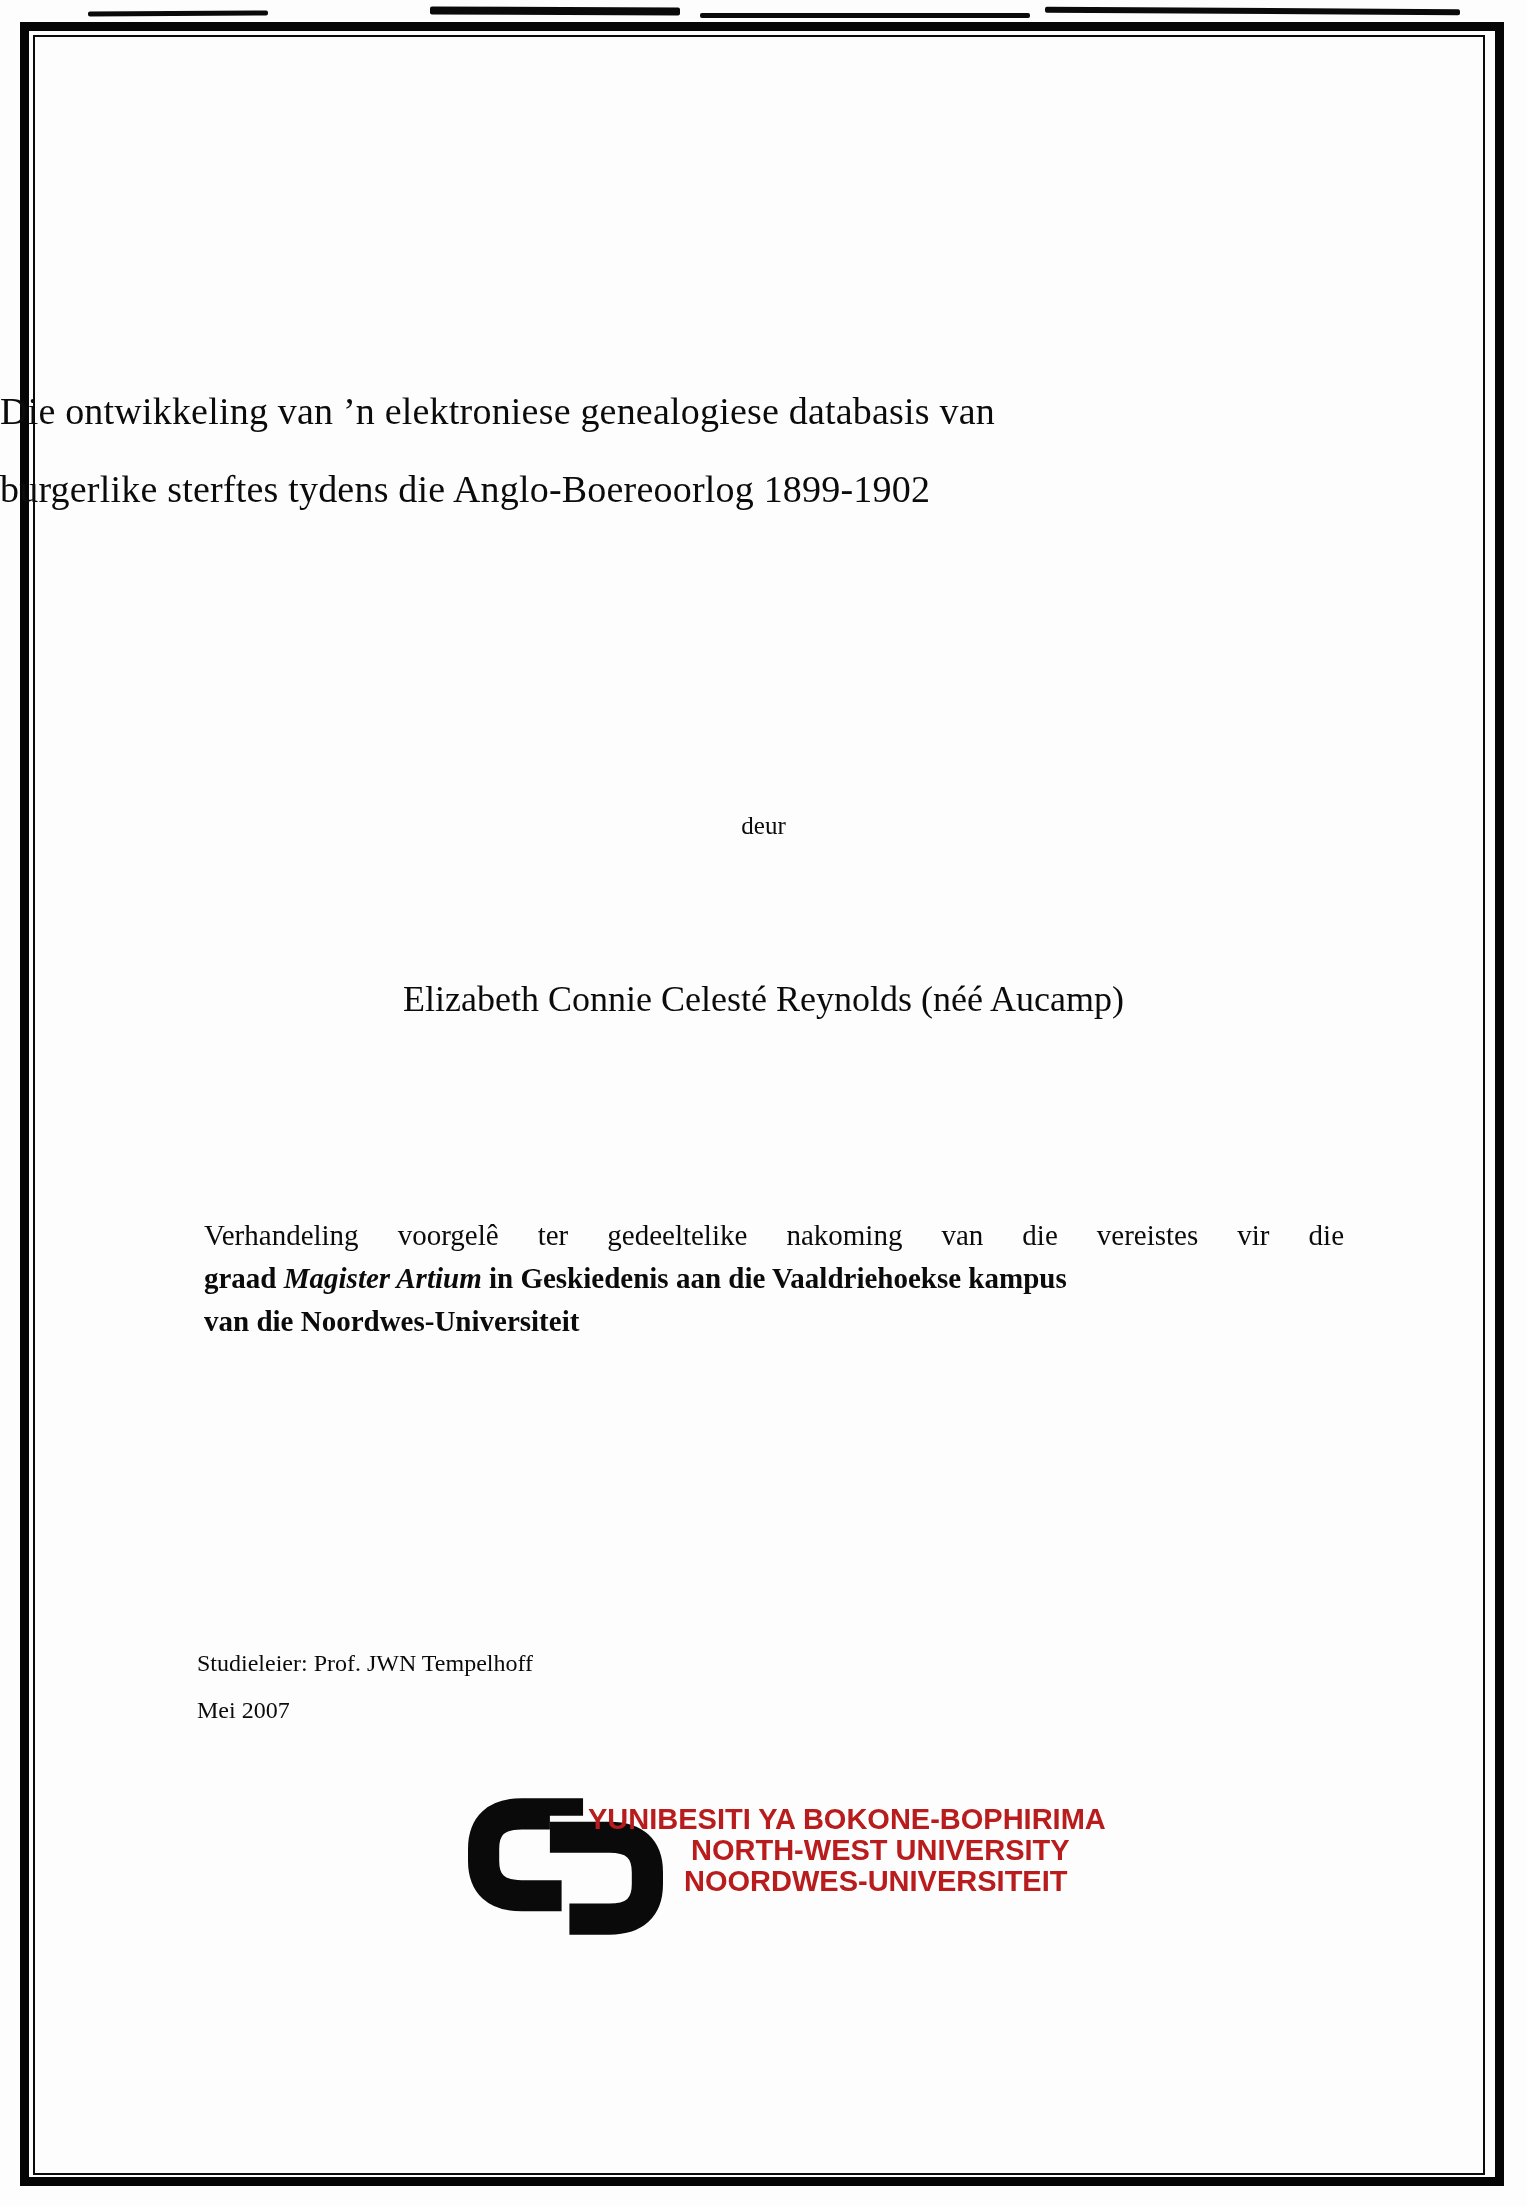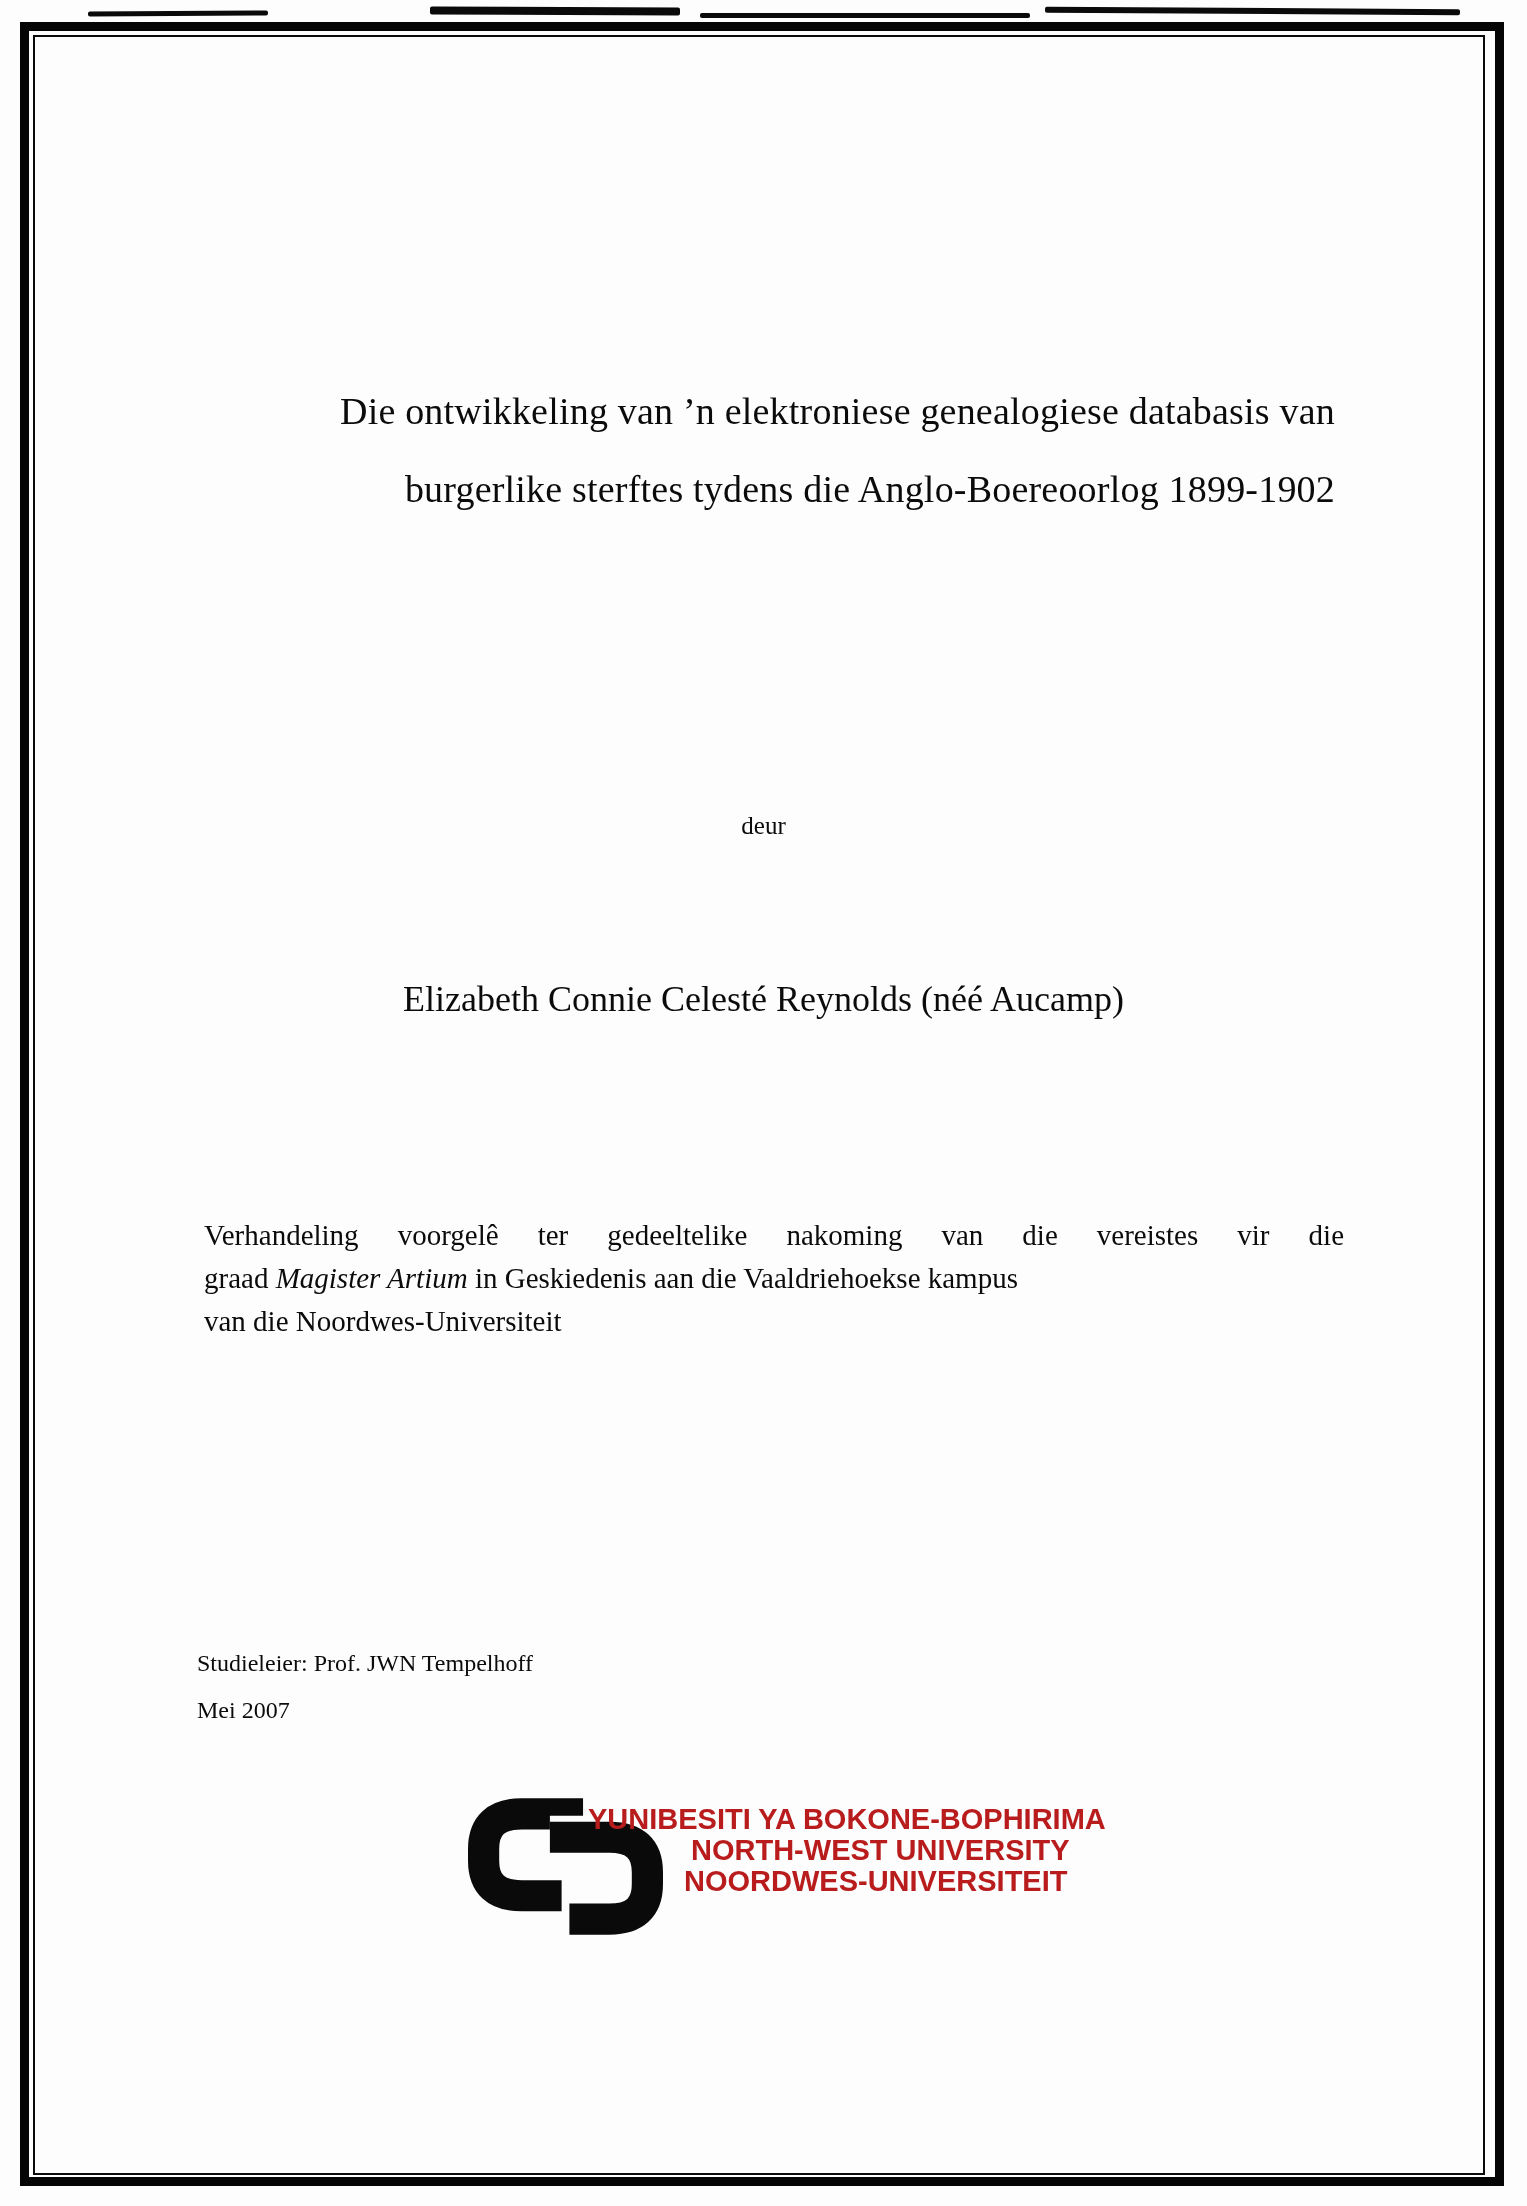--- a/index.html
+++ b/index.html
@@ -40,25 +40,24 @@
     left: 33px; top: 35px;
     width: 1452px; height: 2140px;
     border: 2px solid #0a0a0a;
     box-sizing: border-box;
   }
 
   .title-block {
     position: absolute;
     left: 0; top: 372px;
     width: 1314px;
-    text-align: right;
+    text-align: left;
     font-size: 38px;
     line-height: 78px;
     letter-spacing: 0.2px;
-    padding-left: 21px;
   }
   .title-line { display: block; white-space: nowrap; }
 
   .byline {
     position: absolute;
     left: 0; top: 812px;
     width: 1527px;
     text-align: center;
     font-size: 25px;
   }
@@ -76,21 +75,21 @@
     left: 204px; top: 1214px;
     width: 1140px;
     font-size: 29px;
     line-height: 43px;
   }
   .statement .justified {
     display: block;
     text-align: justify;
     text-align-last: justify;
   }
-  .statement .plain { display: block; }
+  .statement .plain { display: block; font-weight: bold; }
   .italic { font-style: italic; }
 
   .supervisor-block {
     position: absolute;
     left: 197px; top: 1640px;
     font-size: 24px;
     line-height: 47px;
   }
   .supervisor-block div { white-space: nowrap; }
 

